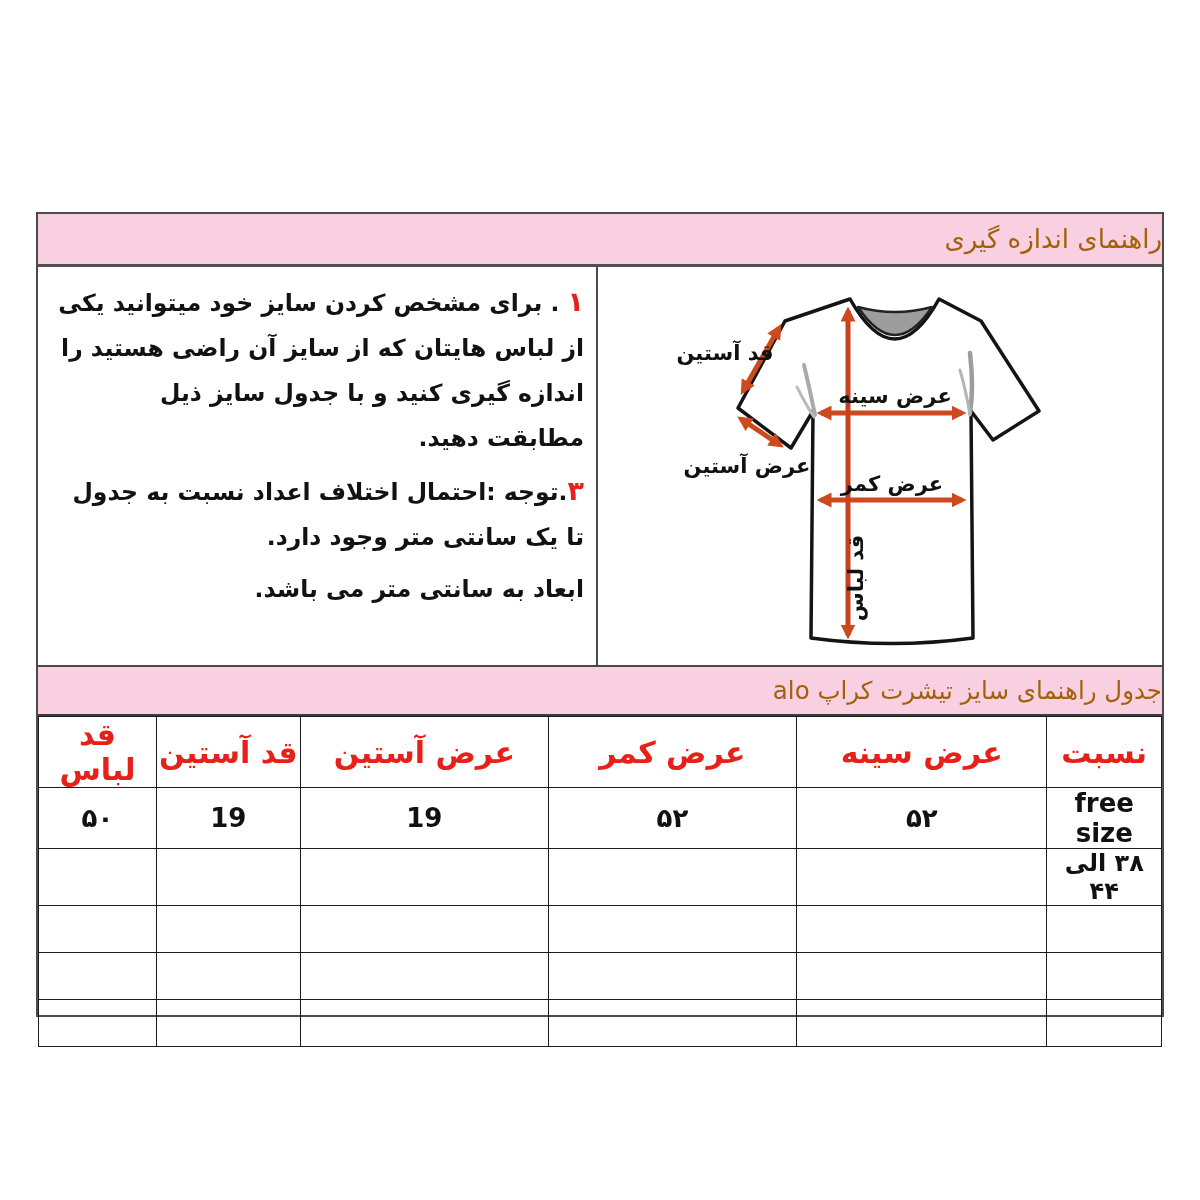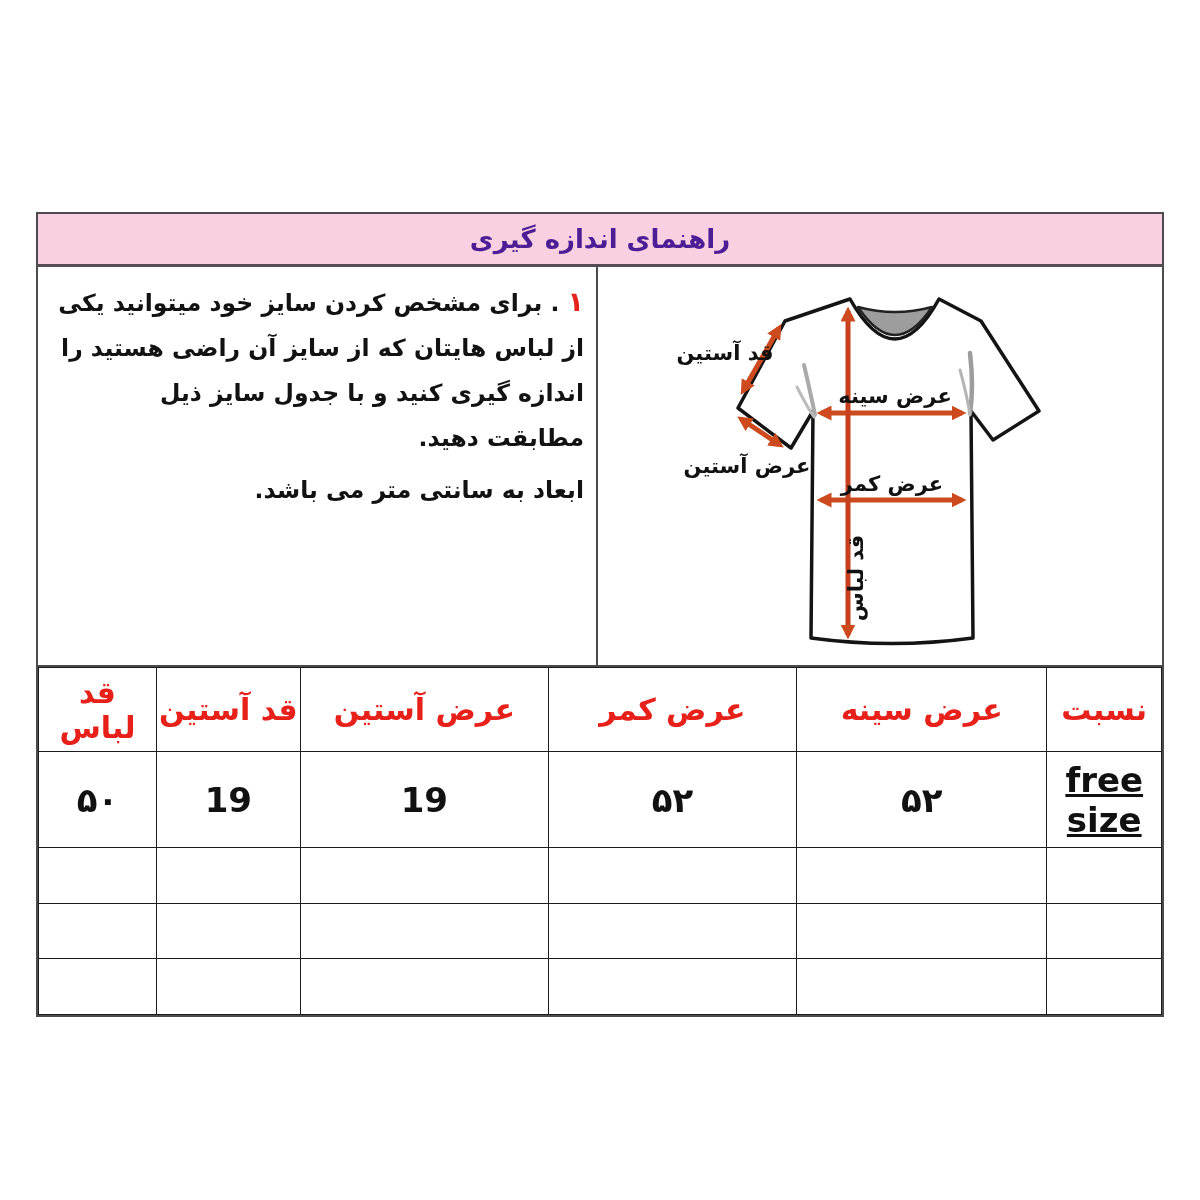--- a/index.html
+++ b/index.html
@@ -4,22 +4,22 @@
 <style>
   html,body{margin:0;padding:0;background:#ffffff;}
   body{
     width:1200px;height:1200px;position:relative;overflow:hidden;
     font-family:"DejaVu Sans","Liberation Sans",sans-serif;
     -webkit-font-smoothing:antialiased;
   }
   .sheet{position:absolute;left:36px;top:212px;width:1128px;height:805px;
     box-sizing:border-box;border:2px solid #4c4c4c;display:flex;flex-direction:column;background:#fff;}
   .bar{
-    background:#f9cfe2;display:flex;align-items:center;justify-content:center;
-    font-weight:bold;color:#4c1d95;flex:0 0 auto;
+    background:#f9cfe2;display:flex;align-items:center;justify-content:flex-end;
+    font-weight:normal;color:#a16207;flex:0 0 auto;
   }
   .bar-top{height:50px;border-bottom:3px solid #564b55;font-size:26px;}
   .bar-table{height:47px;border-bottom:2px solid #3c3c3c;font-size:24.5px;}
   .content-row{height:398px;display:flex;flex-direction:row;border-bottom:2px solid #4a4a4a;flex:0 0 auto;}
   .instructions{
     flex:0 0 560px;box-sizing:border-box;border-right:2px solid #4a4a4a;
     direction:rtl;text-align:right;padding:12px 12px 0 18px;
     font-size:23.5px;font-weight:bold;color:#121212;line-height:45px;
   }
   .instructions p{margin:0 0 7px 0;}
@@ -29,38 +29,39 @@
   .diagram svg{display:block;width:100%;height:100%;}
   .svg-label{font-family:"DejaVu Sans","Liberation Sans",sans-serif;font-size:21px;font-weight:bold;fill:#111;}
   table.size-table{
     width:100%;border-collapse:collapse;table-layout:fixed;direction:rtl;flex:1 1 auto;
     font-weight:bold;color:#111;
   }
   table.size-table th,table.size-table td{
     border:1.5px solid #1c1c1c;text-align:center;vertical-align:middle;padding:0;
   }
   table.size-table th{color:#e8201a;font-size:30px;height:51px;font-weight:bold;}
-  table.size-table tr.data-row-1 td{font-size:34px;height:45px;}
-  table.size-table td.latin{font-size:26px;text-decoration:underline;}
+  table.size-table tr.data-row-1 td{font-size:26px;height:45px;}
+  table.size-table td.latin{font-size:26px;}
   table.size-table tr.data-row-2 td{font-size:24px;height:42px;}
   table.size-table tr.empty-row td{height:46px;}
 </style>
 </head>
 <body>
 
 <div class="sheet">
 
   <div class="bar bar-top">
     <span>راهنمای اندازه گیری</span>
   </div>
 
   <div class="content-row">
 
     <div class="instructions">
       <p><span class="step-num">۱</span><span> . برای مشخص کردن سایز خود میتوانید یکی از لباس هایتان که از سایز آن راضی هستید را اندازه گیری کنید و با جدول سایز ذیل مطابقت دهید.</span></p>
+      <p><span class="step-num">۳</span><span>.توجه :احتمال اختلاف اعداد نسبت به جدول تا یک سانتی متر وجود دارد.</span></p>
       <p class="footnote">ابعاد به سانتی متر می باشد.</p>
     </div>
 
     <div class="diagram">
       <svg viewBox="0 0 562 398" preserveAspectRatio="xMidYMid meet">
         <defs>
           <marker id="ah" viewBox="0 0 10 10" refX="7" refY="5" markerWidth="15" markerHeight="15" orient="auto-start-reverse" markerUnits="userSpaceOnUse">
             <path d="M0,0 L10,5 L0,10 Z" fill="#cc4a1d"></path>
           </marker>
         </defs>
@@ -83,20 +84,23 @@
         <text class="svg-label" x="126" y="93" text-anchor="middle" direction="rtl">قد آستین</text>
         <text class="svg-label" x="148" y="206" text-anchor="middle" direction="rtl">عرض آستین</text>
         <text class="svg-label" x="296" y="136" text-anchor="middle" direction="rtl">عرض سینه</text>
         <text class="svg-label" x="293" y="224" text-anchor="middle" direction="rtl">عرض کمر</text>
         <text class="svg-label" x="264" y="311" text-anchor="middle" direction="rtl" transform="rotate(-90 264 311)">قد لباس</text>
       </svg>
     </div>
 
   </div>
 
+  <div class="bar bar-table">
+    <span dir="rtl">جدول راهنمای سایز تیشرت کراپ alo</span>
+  </div>
 
   <table class="size-table">
     <colgroup>
       <col style="width:10.2%">
         <col style="width:22.3%">
         <col style="width:22.1%">
       <col style="width:22.1%">
         <col style="width:12.8%">
         <col style="width:10.5%">
     </colgroup>
@@ -109,20 +113,28 @@
         <th>قد آستین</th>
         <th>قد لباس</th>
       </tr>
       <tr class="data-row-1">
         <td class="latin">free size</td>
         <td>۵۲</td>
         <td>۵۲</td>
         <td>19</td>
         <td>19</td>
         <td>۵۰</td>
+      </tr>
+      <tr class="data-row-2">
+        <td dir="rtl">۳۸ الی ۴۴</td>
+        <td></td>
+        <td></td>
+        <td></td>
+        <td></td>
+        <td></td>
       </tr>
       <tr class="empty-row">
         <td></td>
         <td></td>
         <td></td>
         <td></td>
         <td></td>
         <td></td>
       </tr>
       <tr class="empty-row">

